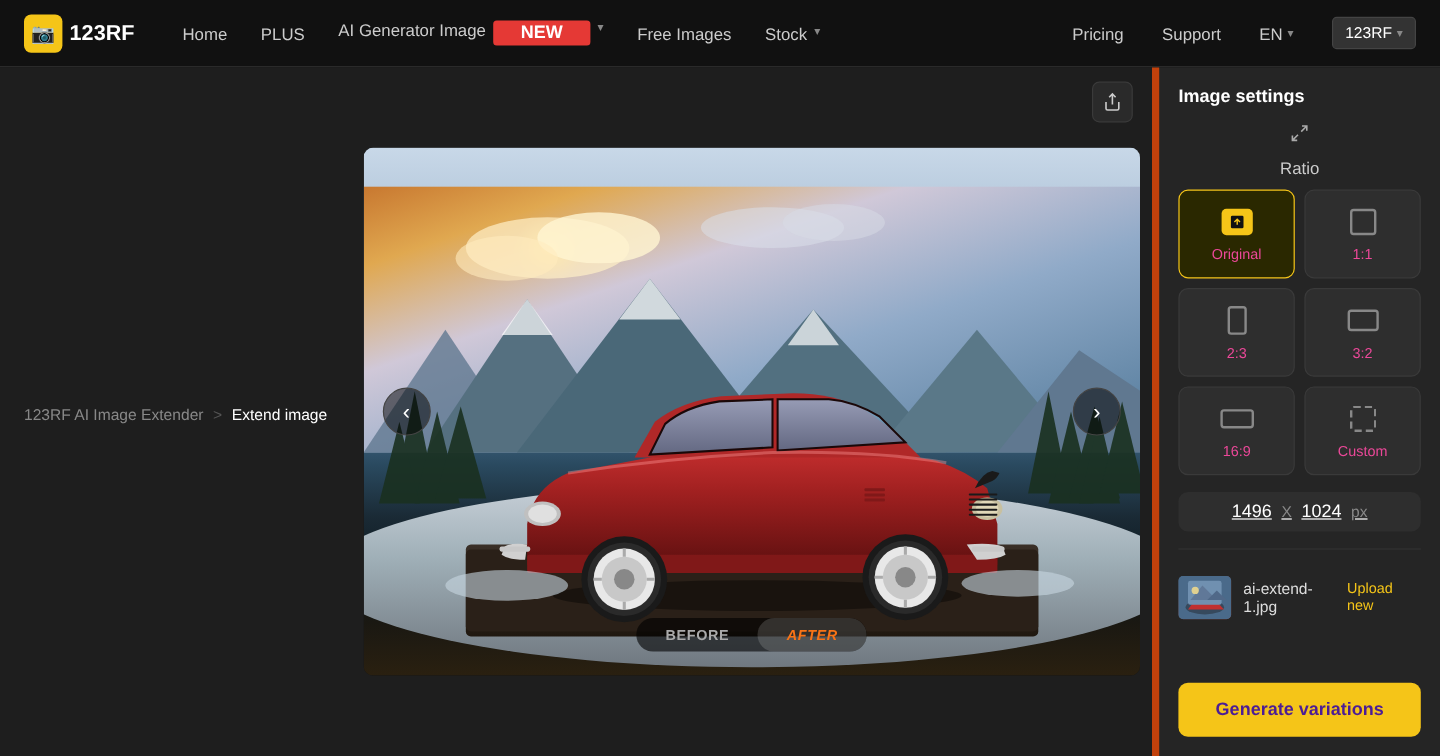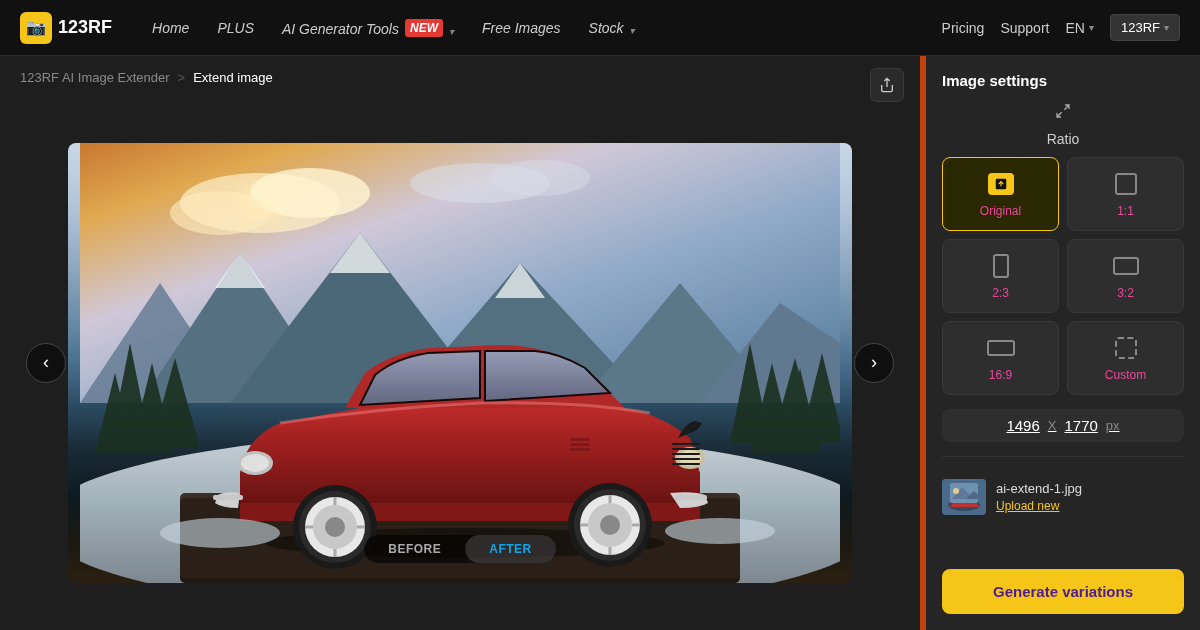--- a/index.html
+++ b/index.html
@@ -50,42 +50,41 @@
       gap: 4px;
       flex: 1;
     }
     .nav-item {
       color: #cccccc;
       font-size: 14px;
       padding: 6px 12px;
       border-radius: 4px;
       cursor: pointer;
       display: flex;
-      align-items: flex-end;
+      align-items: flex-start;
       gap: 6px;
       white-space: nowrap;
-      font-style: italic;
     }
     .nav-badge {
       background: #e53935;
       color: white;
-      font-size: 12px;
+      font-size: 15px;
       font-weight: 700;
-      padding: 2px 5px;
+      padding: 2px 23px;
       border-radius: 3px;
       text-transform: uppercase;
     }
     .nav-chevron {
       font-size: 10px;
       color: #888;
     }
     .nav-right {
       display: flex;
       align-items: center;
-      gap: 16px;
+      gap: 32px;
     }
     .nav-right-item {
       color: #cccccc;
       font-size: 14px;
       cursor: pointer;
       display: flex;
       align-items: center;
       gap: 4px;
     }
     .nav-user {
@@ -104,21 +103,21 @@
     .main {
       display: flex;
       height: calc(630px - 56px);
     }
 
     
     .left-panel {
       flex: 1;
       background: #1e1e1e;
       display: flex;
-      flex-direction: column;
+      flex-direction: row;
       position: relative;
     }
     .breadcrumb {
       padding: 14px 20px 10px;
       display: flex;
       align-items: center;
       gap: 8px;
       font-size: 13px;
       color: #888;
     }
@@ -211,22 +210,23 @@
       font-size: 12px;
       font-weight: 600;
       letter-spacing: 0.5px;
       color: #aaa;
       cursor: pointer;
       background: transparent;
       border: none;
     }
     .ba-btn.active {
       background: rgba(255,255,255,0.15);
-      color: #0ea5e9;
+      color: #f97316;
       border-radius: 20px;
+      font-style: italic;
     }
 
     
     .right-panel {
       width: 280px;
       background: #252525;
       border-left: 6px solid #c2410c;
       display: flex;
       flex-direction: column;
       padding: 16px;
@@ -367,33 +367,32 @@
       width: 44px;
       height: 36px;
       border-radius: 4px;
       background: linear-gradient(135deg, #4a6a8a, #8a4a4a);
       overflow: hidden;
       flex-shrink: 0;
       position: relative;
     }
     .file-details {
       display: flex;
-      flex-direction: column;
+      flex-direction: row;
       gap: 3px;
       justify-content: center;
     }
     .file-name {
       font-size: 13px;
       color: #dddddd;
     }
     .file-upload-new {
       font-size: 12px;
       color: #f5c518;
       cursor: pointer;
-      text-decoration: underline;
     }
 
     
     .generate-btn {
       background: #f5c518;
       color: #4c1d95;
       border: none;
       border-radius: 8px;
       padding: 14px;
       font-size: 15px;
@@ -421,21 +420,21 @@
   </div>
 
   <div class="nav-items">
     <div class="nav-item">
       <span>Home</span>
     </div>
     <div class="nav-item">
       <span>PLUS</span>
     </div>
     <div class="nav-item">
-      <span>AI Generator Tools</span>
+      <span>AI Generator Image</span>
       <span class="nav-badge">NEW</span>
       <span class="nav-chevron">▾</span>
     </div>
     <div class="nav-item">
       <span>Free Images</span>
     </div>
     <div class="nav-item">
       <span>Stock</span>
       <span class="nav-chevron">▾</span>
     </div>
@@ -699,21 +698,21 @@
             <div class="ratio-icon-custom"></div>
           </div>
           <span class="ratio-label">Custom</span>
         </div>
       </div>
     </div>
 
     <div class="dimensions-row">
       <span class="dim-value">1496</span>
       <span class="dim-sep">X</span>
-      <span class="dim-value">1770</span>
+      <span class="dim-value">1024</span>
       <span class="dim-unit">px</span>
     </div>
 
     <hr class="section-divider">
 
     <div class="file-info">
       <div class="file-thumb">
         <svg width="44" height="36" viewBox="0 0 44 36" xmlns="http://www.w3.org/2000/svg">
           <rect width="44" height="36" fill="#4a6a8a"></rect>
           <ellipse cx="22" cy="26" rx="16" ry="6" fill="#1a1a1a" opacity="0.4"></ellipse>

